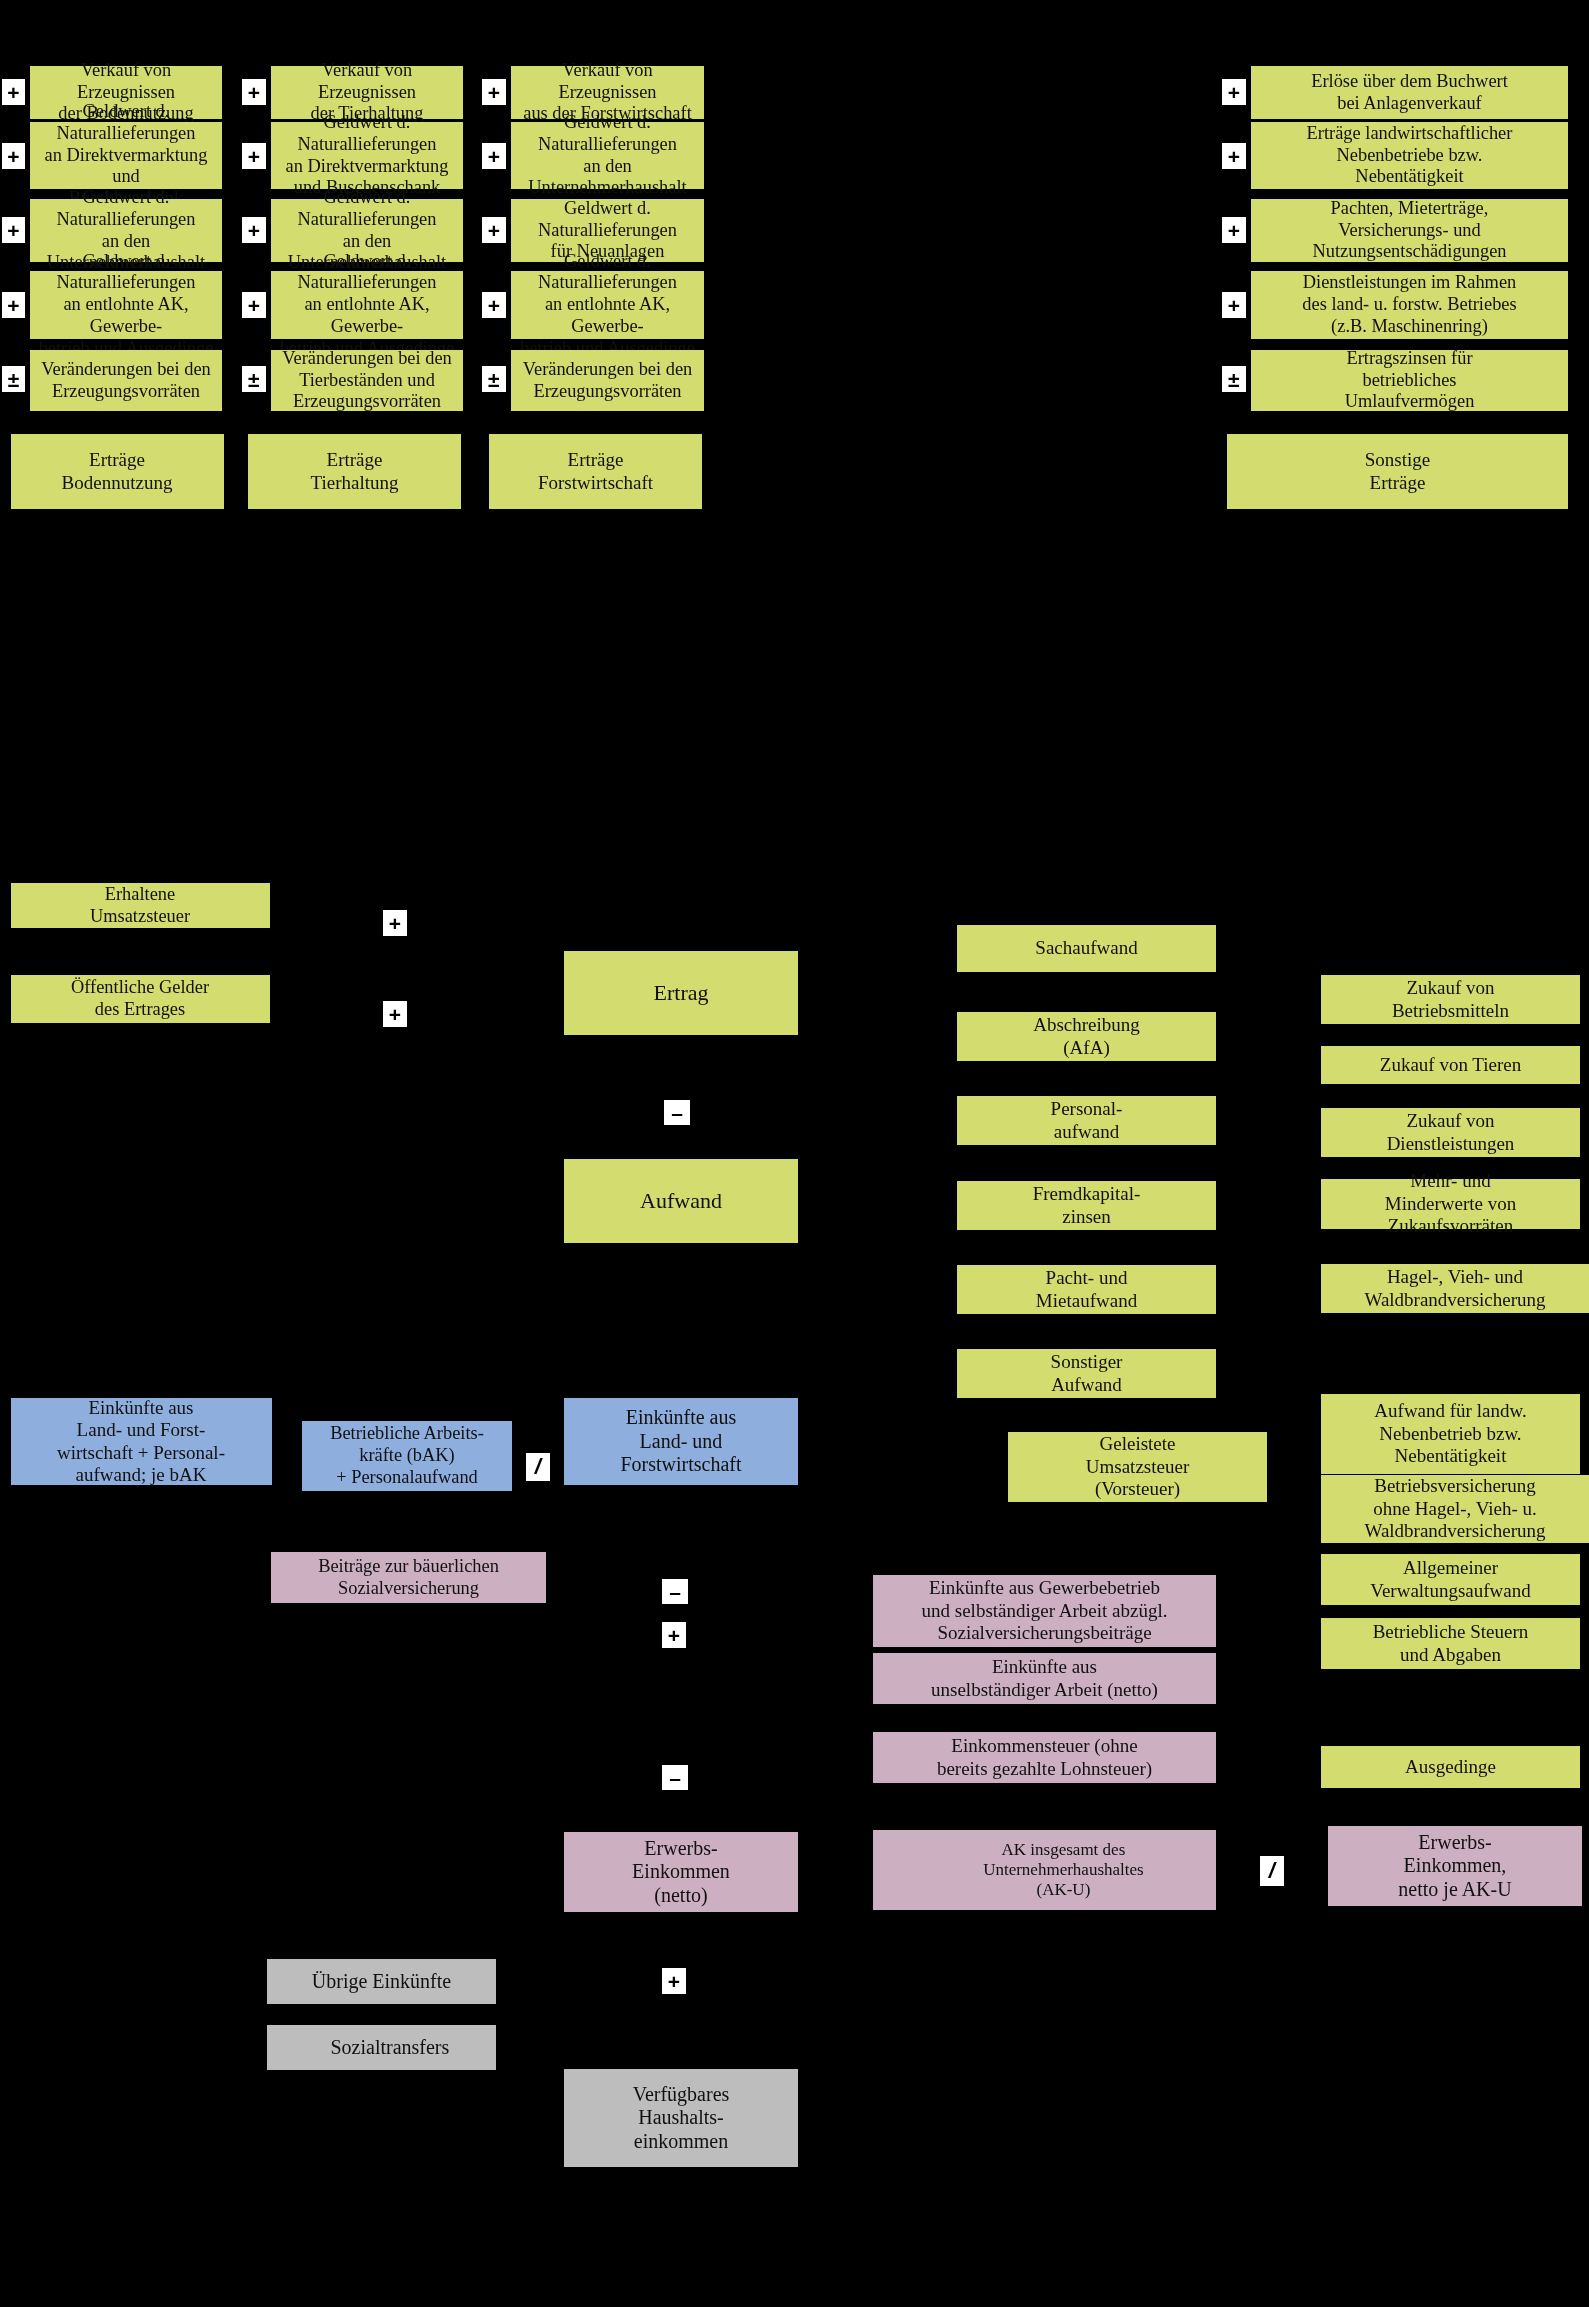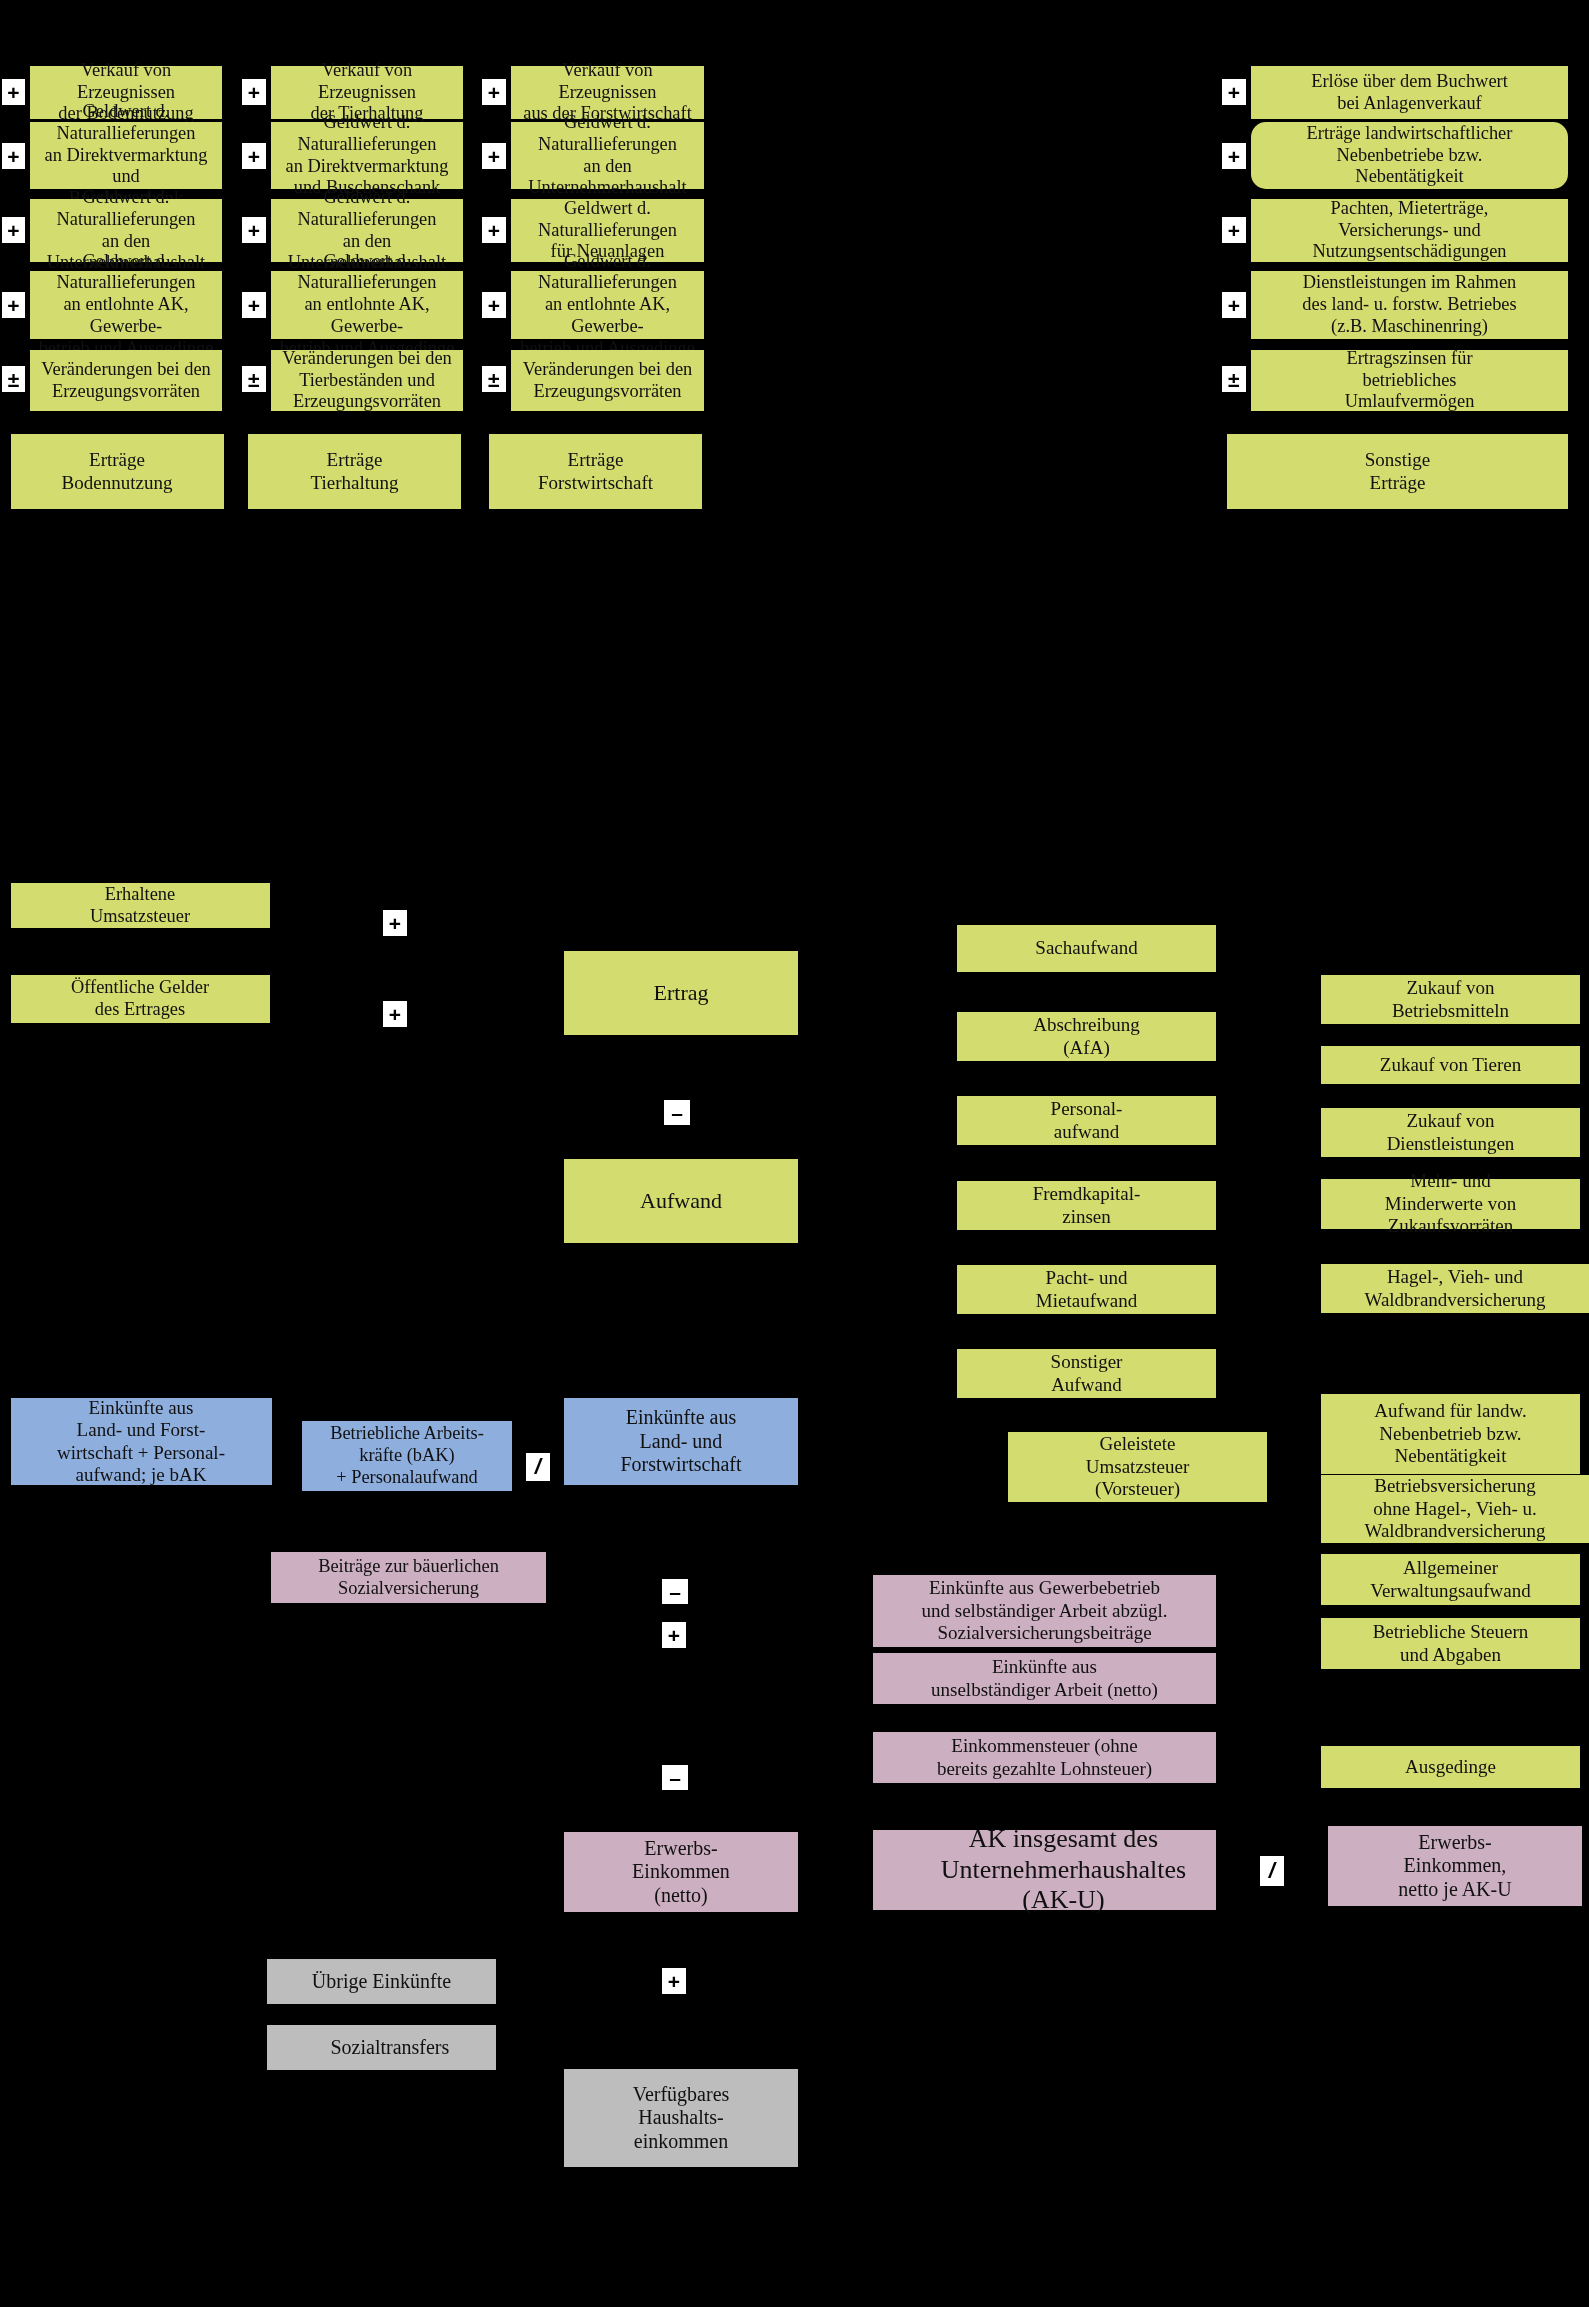--- a/index.html
+++ b/index.html
@@ -113,21 +113,21 @@
 Erzeugungsvorräten</div>
 
   <div class="box green" style="left:489px;top:434px;width:213px;height:75px;font-size:19px;">Erträge
 Forstwirtschaft</div>
 
   <div class="op" style="left:1222px;top:79px;width:23.6px;height:26px;font-size:21px;">+</div>
   <div class="box green" style="left:1251px;top:66px;width:317px;height:53px;font-size:18.4px;">Erlöse über dem Buchwert
 bei Anlagenverkauf</div>
 
   <div class="op" style="left:1222px;top:143px;width:23.6px;height:26px;font-size:21px;">+</div>
-  <div class="box green" style="left:1251px;top:122px;width:317px;height:67px;font-size:18.4px;border-radius:15px;">Erträge landwirtschaftlicher
+  <div class="box green" style="left:1251px;top:122px;width:317px;height:67px;font-size:18.4px;">Erträge landwirtschaftlicher
 Nebenbetriebe bzw.
 Nebentätigkeit</div>
 
   <div class="op" style="left:1222px;top:217px;width:23.6px;height:26px;font-size:21px;">+</div>
   <div class="box green" style="left:1251px;top:199px;width:317px;height:63px;font-size:18.4px;">Pachten, Mieterträge,
 Versicherungs- und
 Nutzungsentschädigungen</div>
 
   <div class="op" style="left:1222px;top:292px;width:23.6px;height:26px;font-size:21px;">+</div>
   <div class="box green" style="left:1251px;top:271px;width:317px;height:68px;font-size:18.4px;">Dienstleistungen im Rahmen
@@ -218,21 +218,21 @@
 Haushalts-
 einkommen</div>
 
   <div class="box pink" style="left:873px;top:1550px;width:343px;height:72px;font-size:19px;margin-top:25px;">Einkünfte aus Gewerbebetrieb
 und selbständiger Arbeit abzügl.
 Sozialversicherungsbeiträge</div>
   <div class="box pink" style="left:873px;top:1653px;width:343px;height:51px;font-size:19px;">Einkünfte aus
 unselbständiger Arbeit (netto)</div>
   <div class="box pink" style="left:873px;top:1732px;width:343px;height:51px;font-size:19px;">Einkommensteuer (ohne
 bereits gezahlte Lohnsteuer)</div>
-  <div class="box pink" style="left:873px;top:1830px;width:343px;height:80px;font-size:26px;padding-left:43px;">AK insgesamt des
+  <div class="box pink" style="left:873px;top:1830px;width:343px;height:80px;font-size:17px;padding-left:43px;">AK insgesamt des
 Unternehmerhaushaltes
 (AK-U)</div>
   <div class="op slash" style="left:1260px;top:1856px;width:23.6px;height:30px;font-size:22px;">/</div>
   <div class="box pink" style="left:1328px;top:1826px;width:254px;height:80px;font-size:20px;">Erwerbs-
 Einkommen,
 netto je AK-U</div>
 
   <div class="box grey" style="left:267px;top:1959px;width:229px;height:45px;font-size:20px;">Übrige Einkünfte</div>
   <div class="box grey" style="left:267px;top:2025px;width:229px;height:45px;font-size:20px;padding-left:22px;">Sozialtransfers</div>
 

